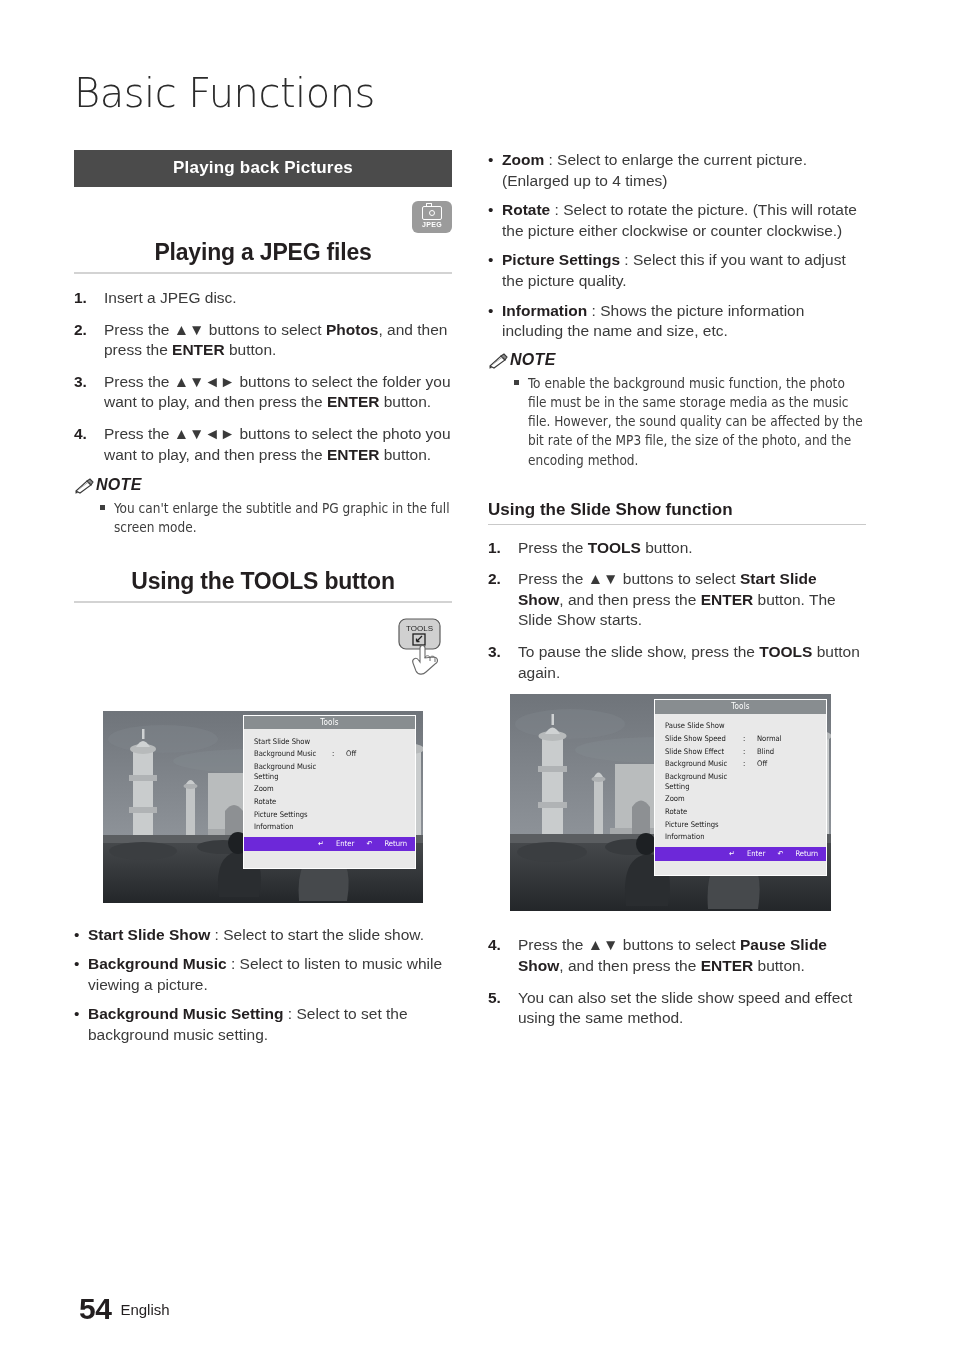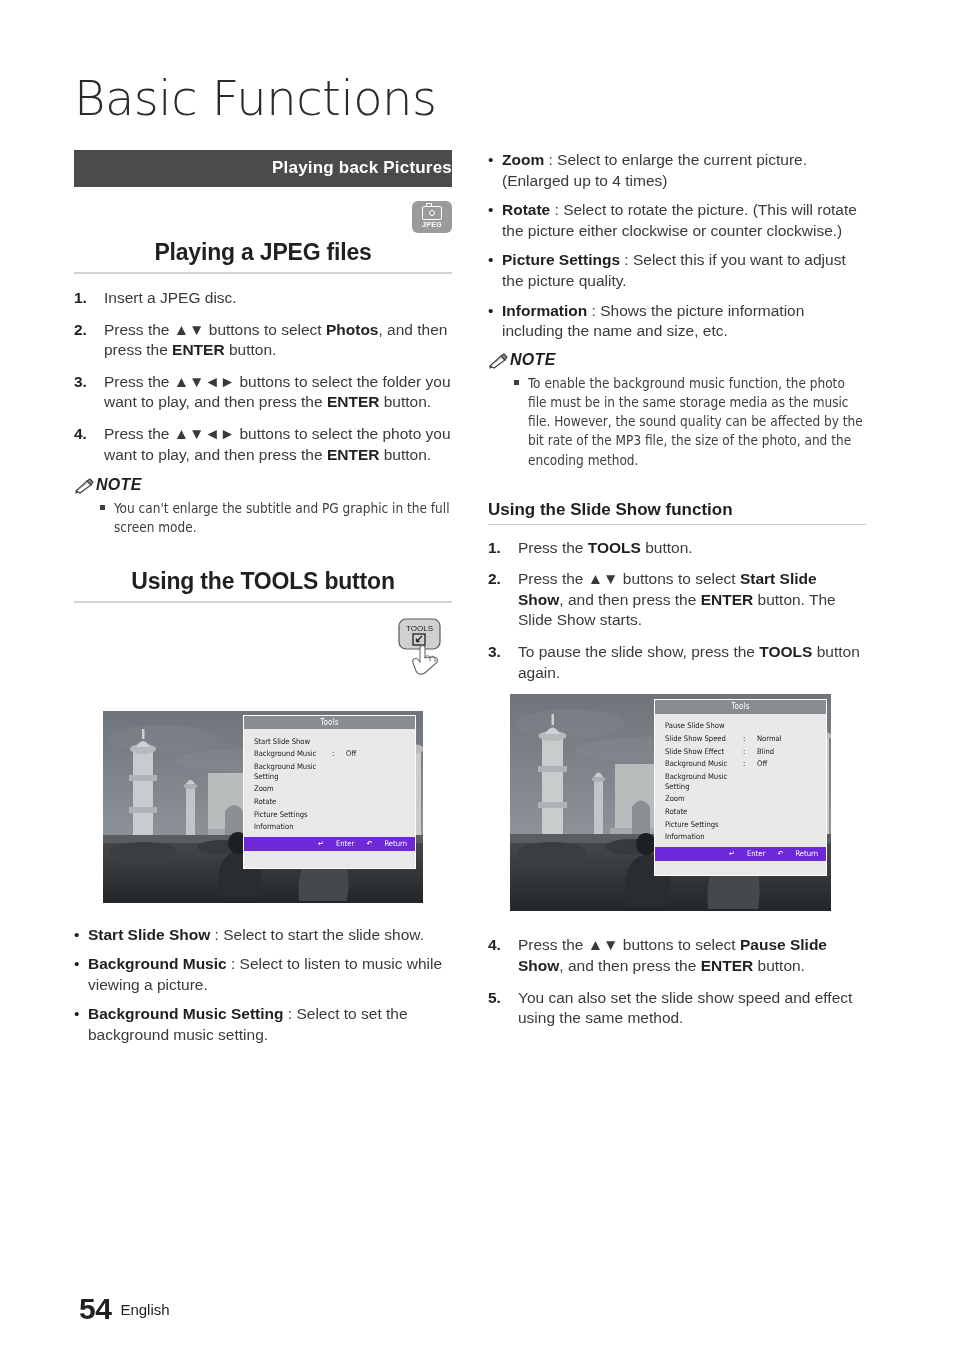--- a/index.html
+++ b/index.html
@@ -20,21 +20,21 @@
     left: 0; top: 0;
     width: 954px;
     height: 1354px;
   }
 
   
   .page-title {
     position: absolute;
     left: 74px;
     top: 70px;
-    font-size: 48px;
+    font-size: 40px;
     font-weight: 300;
     letter-spacing: -0.5px;
     color: #2b2b2b;
     font-family: "DejaVu Sans", sans-serif;
   }
 
   
   .col-left {
     position: absolute;
     left: 74px;
@@ -47,21 +47,21 @@
     top: 150px;
     width: 378px;
   }
 
   
   .section-bar {
     background: #4b4b4b;
     color: #ffffff;
     font-size: 17px;
     font-weight: bold;
-    text-align: right;
+    text-align: center;
     padding: 8px 0 9px 0;
     letter-spacing: 0.2px;
   }
 
   
   .badge-row {
     position: relative;
     height: 52px;
   }
   .jpeg-badge {

